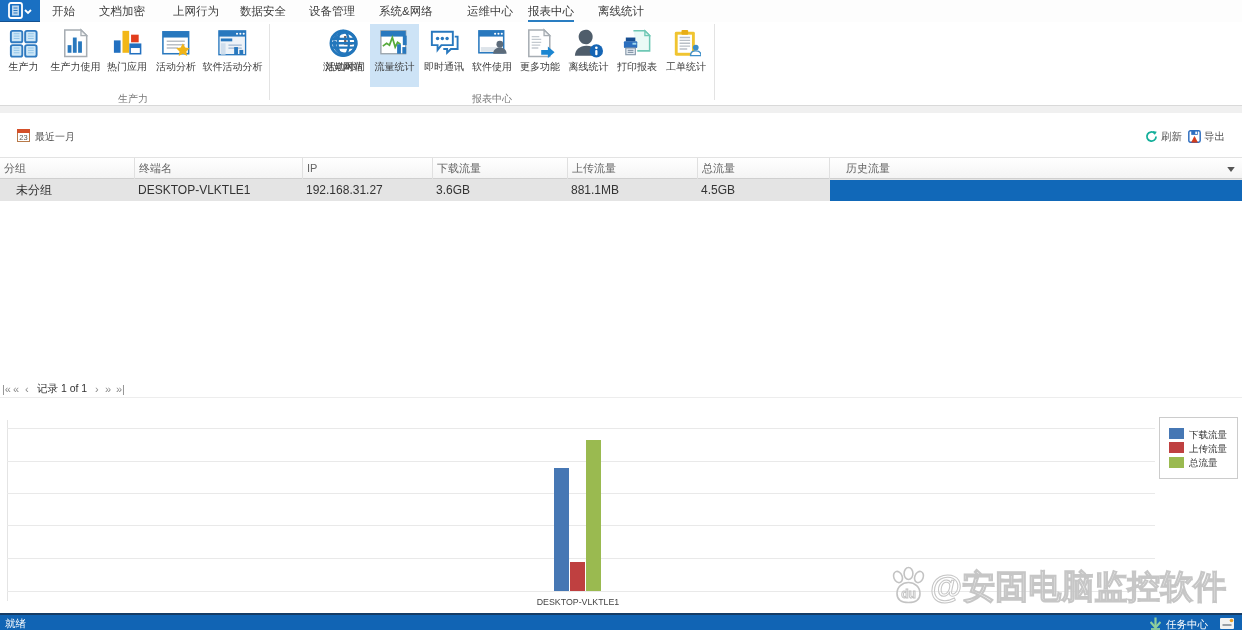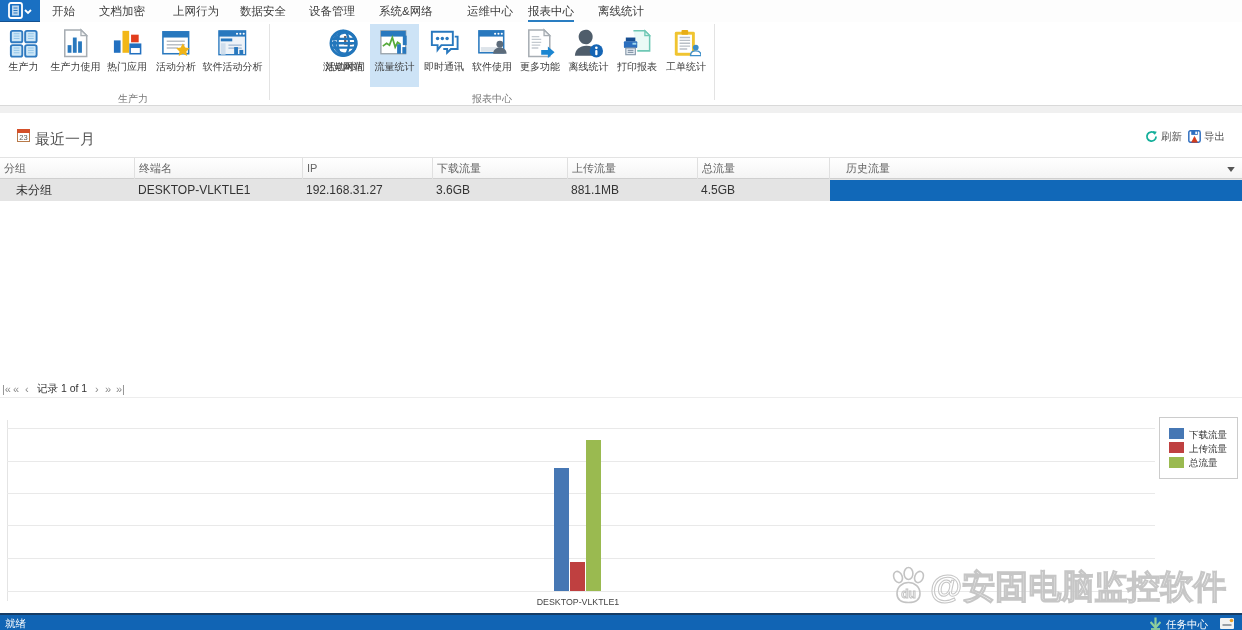--- a/index.html
+++ b/index.html
@@ -18,21 +18,21 @@
 .ritem { position:absolute; top:2px; height:63px; text-align:center; }
 .ritem.sel { background:#cde3f6; height:63px; }
 .ricon { display:block; margin:3.5px auto 0; width:30.5px; height:30.5px; }
 .rlabel { font-size:10px; color:#3b3b3b; margin-top:2px; white-space:nowrap; }
 .rsep { position:absolute; top:2px; width:1px; height:76px; background:#e3e3e3; }
 .rgroup { position:absolute; top:70px; font-size:10px; color:#787878; width:200px; text-align:center; }
 
 
 #strip { position:absolute; left:0; top:106px; width:1242px; height:7px; background:#f0f0f0; }
 #toolbar { position:absolute; left:0; top:113px; width:1242px; height:44px; background:#fff; }
-#datesel { position:absolute; left:35px; top:17px; height:12px; font-size:15px; color:#555; }
+#datesel { position:absolute; left:35px; top:17px; height:12px; font-size:10px; color:#555; }
 #rightbtns { position:absolute; right:17px; top:16px; height:15px; font-size:10.5px; color:#555; display:flex; align-items:center; }
 
 
 #thead { position:absolute; left:0; top:157px; width:1242px; height:22px;
   background:linear-gradient(#fff,#f4f4f4); border-top:1px solid #e3e3e3; border-bottom:1px solid #cfcfcf;text-decoration:underline; }
 .hcell { position:absolute; top:0; height:21px; line-height:21px; font-size:11px; color:#666; padding-left:4px; border-left:1px solid #e0e0e0; }
 .hcell.first { border-left:none; }
 #trow { position:absolute; left:0; top:179px; width:1242px; height:22px; background:#e4e4e4; }
 .rcell { position:absolute; top:0; height:22px; line-height:22px; font-size:12px; color:#333; padding-left:4px; }
 #histbar { position:absolute; left:830px; top:1px; width:412px; height:21px; background:#1168b8; }

